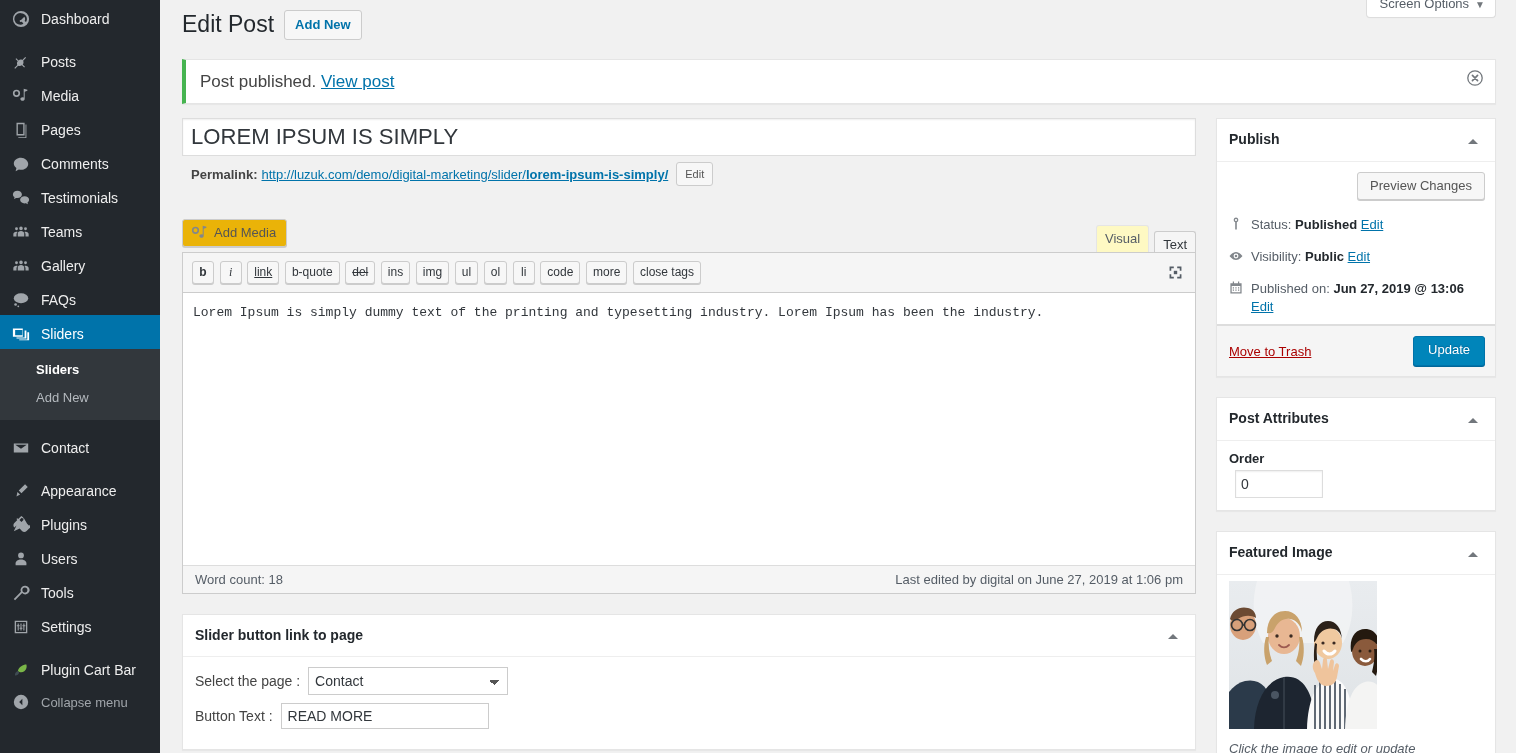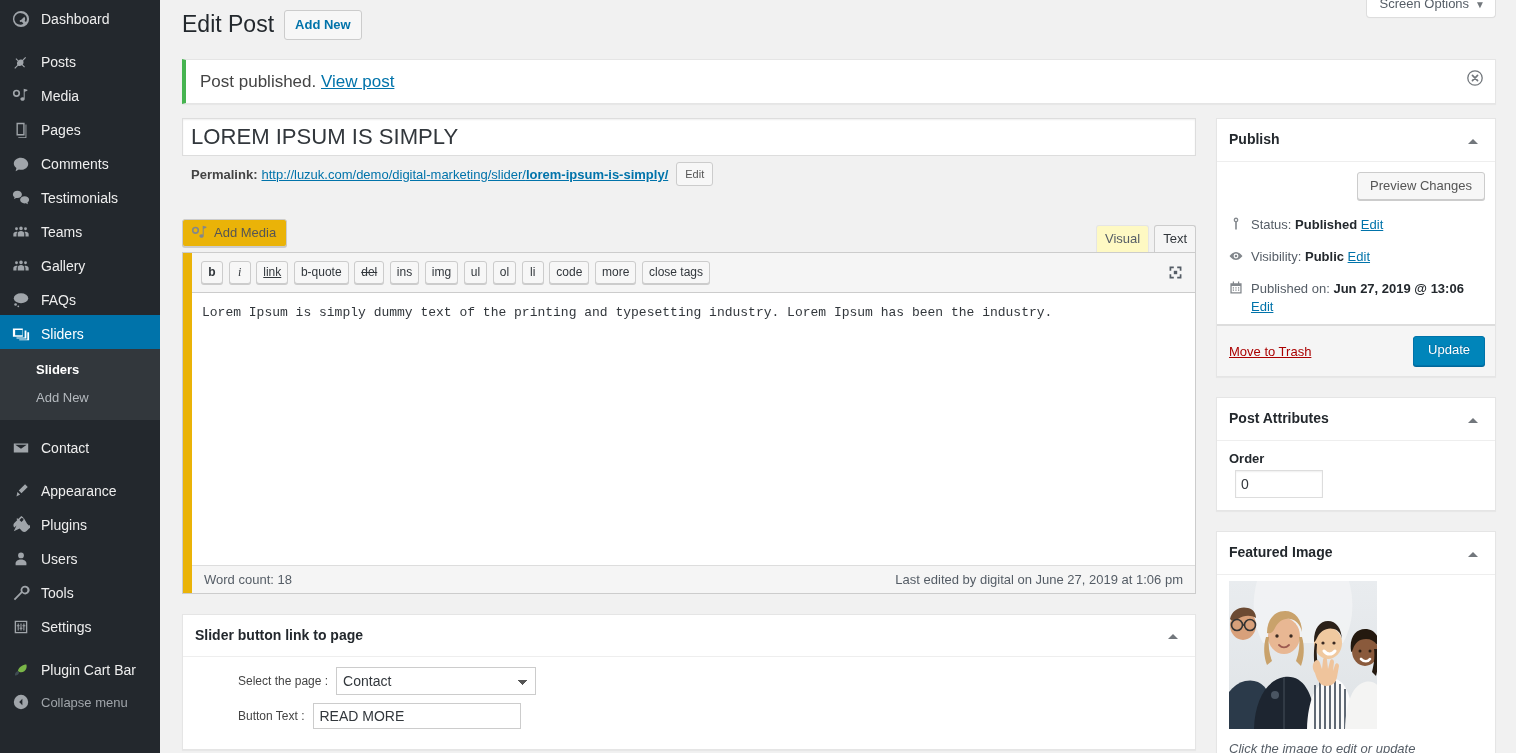--- a/index.html
+++ b/index.html
@@ -212,23 +212,23 @@
     cursor: pointer;
     position: relative;
     top: 1px;
     border-radius: 3px 3px 0 0;
   }
   .wp-switch-editor.active {
     background: #f5f5f5;
     color: #32373c;
     border-color: #ccc;
     border-bottom: 1px solid #f5f5f5;
-    top: 1px;
-  }
-  .wp-editor-container { border: 1px solid #ccc; background: #eab308; clear: both; padding-left: 9px; }
+    top: 7px;
+  }
+  .wp-editor-container { border: 1px solid #ccc; background: #eab308; clear: both; }
   .quicktags-toolbar {
     border-bottom: 1px solid #ccc;
     background: #f5f5f5;
     padding: 6px 8px 4px 8px;
     min-height: 30px;
     position: relative;
   }
   .ed_button {
     display: inline-block;
     background: #f7f7f7;
@@ -384,21 +384,21 @@
     width: 148px; height: 148px;
     display: block;
     border: 0;
     object-fit: cover;
   }
   .thumb-caption { font-size: 13px; font-style: italic; color: #555d66; margin-top: 11px; line-height: 1.4; }
 
   
   #sliderbtn .inside { padding: 10px 12px 12px; margin: 0; }
   .field-row { display: flex; align-items: center; margin-bottom: 8px; }
-  .field-label { font-size: 12px; color: #444; margin-right: 8px; margin-left: 43px; }
+  .field-label { font-size: 14px; color: #444; margin-right: 8px; }
   select.wp-select {
     width: 200px;
     height: 28px;
     padding: 2px 24px 2px 6px;
     font-size: 14px;
     border: 1px solid #ccc;
     background: #fff;
     color: #32373c;
     font-family: "Liberation Sans", sans-serif;
     border-radius: 0;

